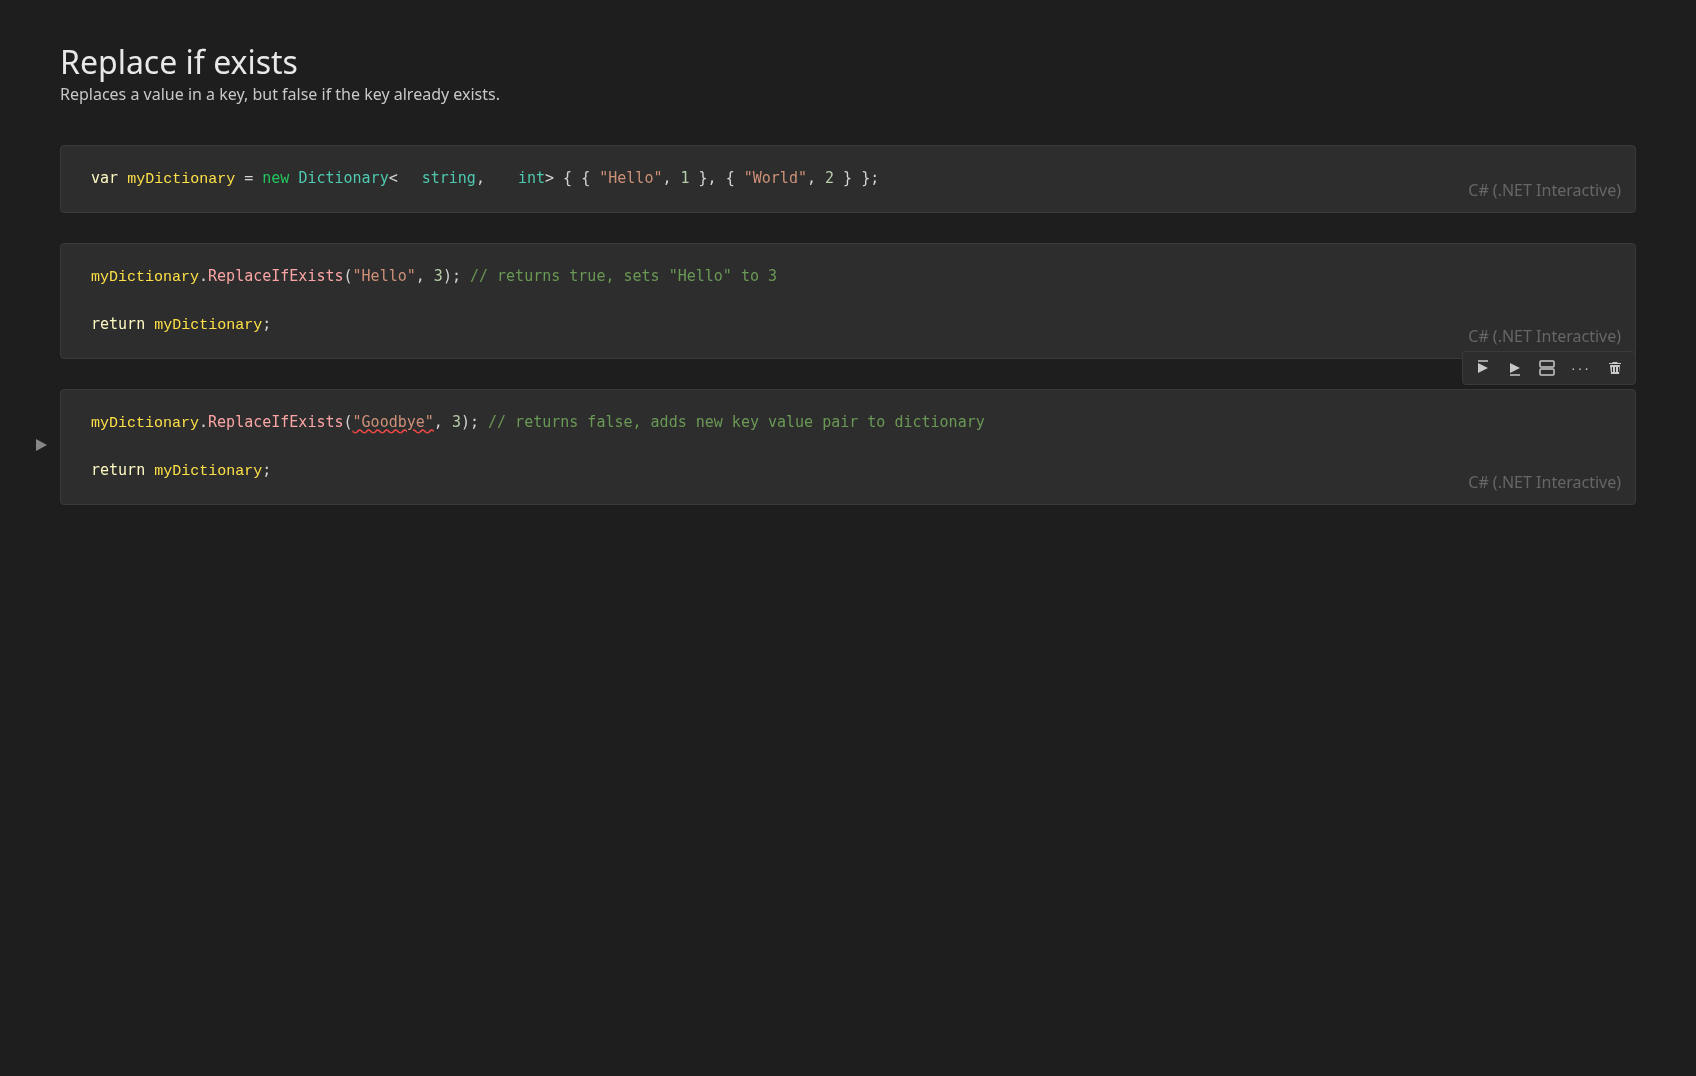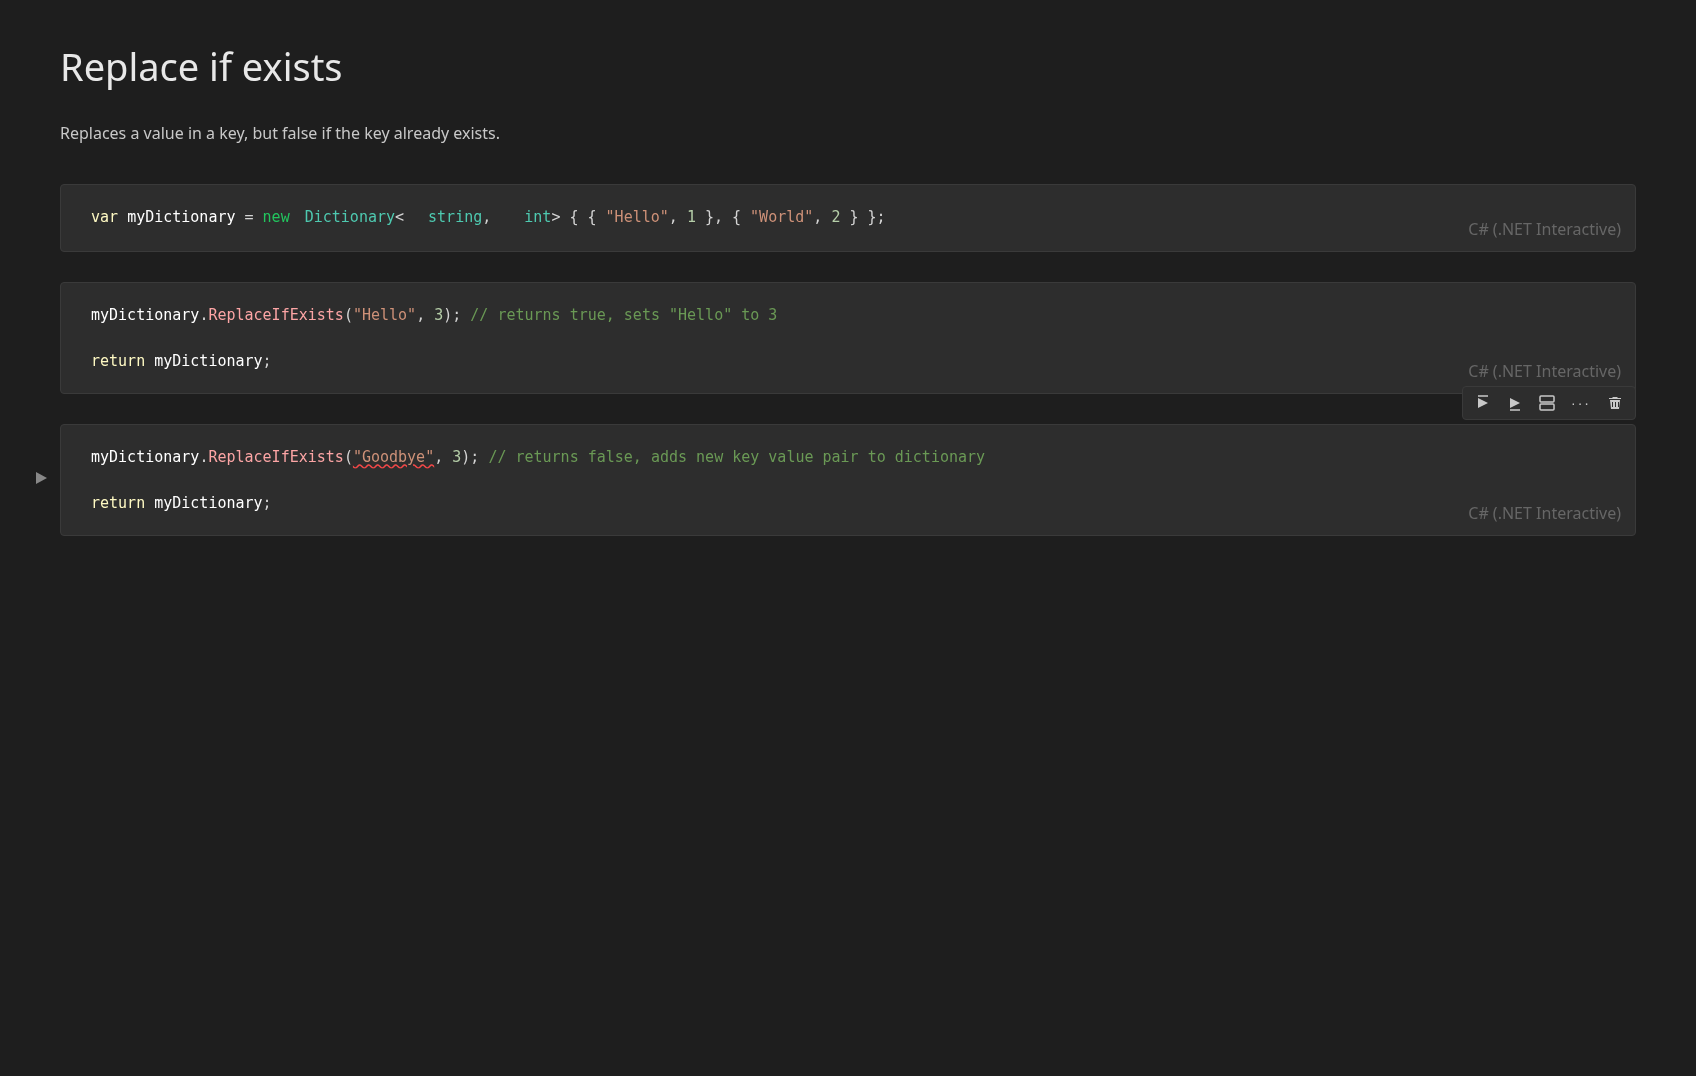--- a/index.html
+++ b/index.html
@@ -11,24 +11,23 @@
     body {
       background-color: #1e1e1e;
       color: #d4d4d4;
       font-family: 'Segoe UI', system-ui, sans-serif;
       width: 1696px;
       min-height: 1076px;
       padding: 40px 60px;
     }
 
     .page-title {
-      font-size: 38px;
+      font-size: 32px;
       font-weight: 400;
       color: #e8e8e8;
-      margin-bottom: 30px;
     }
 
     .page-description {
       font-size: 16px;
       color: #c8c8c8;
       margin-bottom: 40px;
     }
 
     .cell-container {
       position: relative;
@@ -90,29 +89,29 @@
       padding: 4px 6px;
       border-radius: 3px;
       display: flex;
       align-items: center;
       justify-content: center;
     }
 
     
     .kw { color: #fef9c3; }          
     .kw-new { color: #22c55e; }      
-    .type { color: #4ec9b0; margin-left: 6px; }        
+    .type { color: #4ec9b0; }        
     .type-param { color: #4ec9b0; margin-left: 24px; }  
     .str { color: #ce9178; }         
     .str-bad { color: #ce9178; text-decoration: underline wavy #f44747; } 
     .num { color: #b5cea8; }         
     .method { color: #fca5a5; }      
     .comment { color: #6a9955; }     
     .punct { color: #d4d4d4; }       
-    .var-name { color: #ffffff; }    
+    .var-name { color: #fde047; font-family: Liberation Mono, monospace; }    
 
     .code-line {
       display: block;
       margin-bottom: 0;
     }
 
     .code-block {
       display: flex;
       flex-direction: column;
       gap: 0;

